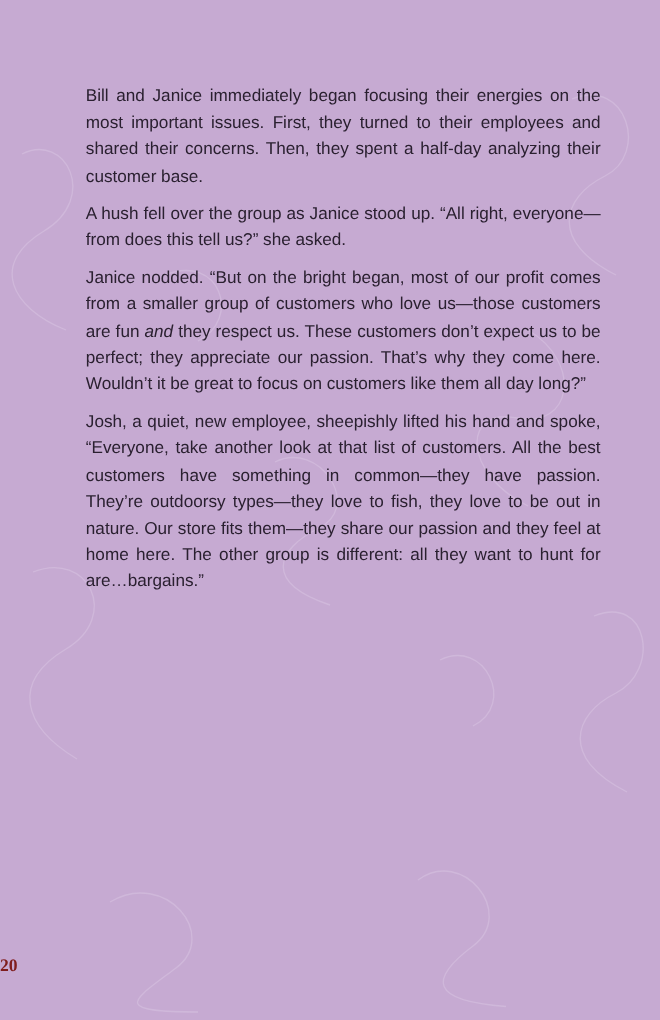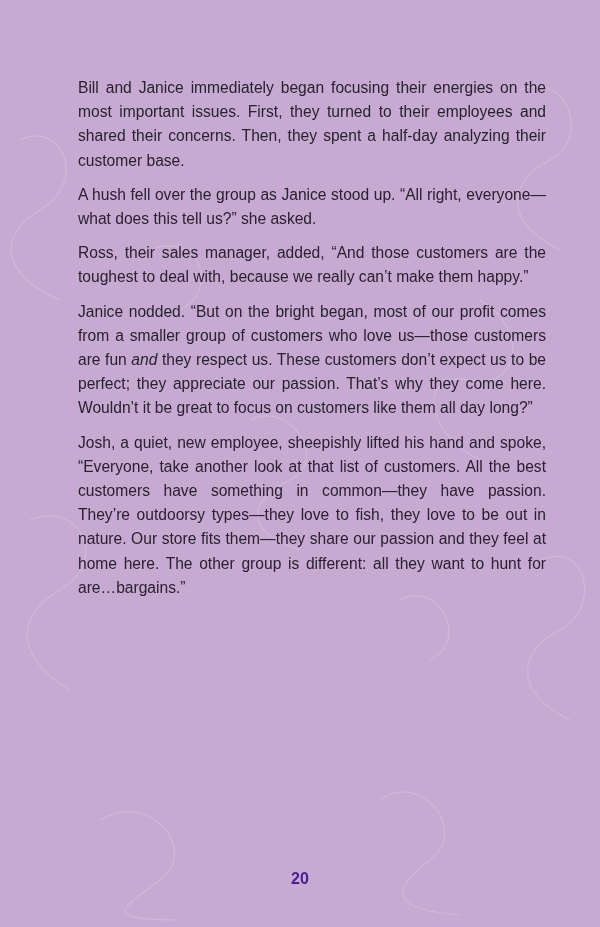--- a/index.html
+++ b/index.html
@@ -15,23 +15,23 @@
       color: #2a2030;
       font-size: 15.6px;
       line-height: 24.2px;
       text-align: justify;
       text-align-last: left;
     }
     .page-content p { margin: 0 0 10px 11px; }
     .page-content em { font-style: italic; }
     .page-number {
       position: absolute; top: 870px; left: 0; width: 100%;
-      text-align: center;
-      color: #4c1d95;
-      font-family: Liberation Sans, sans-serif;
+      text-align: left;
+      color: #7f1d1d;
+      font-family: Liberation Serif, serif;
       font-weight: bold;
       font-size: 16px;
     }
   </style>
 </head>
 <body>
 
 <svg class="bg-pattern" width="600" height="927" viewBox="0 0 600 927">
   <g fill="none" stroke="#e2d2ea" stroke-width="1.2">
     <path d="M20 140 C60 120 90 180 40 210 S10 280 60 300"></path>
@@ -42,19 +42,18 @@
     <path d="M100 820 C150 790 200 850 160 880 S100 920 180 920"></path>
     <path d="M380 800 C420 770 470 830 430 860 S390 910 460 915"></path>
     <path d="M250 420 C290 400 330 460 290 480 S240 530 300 550"></path>
     <path d="M150 250 C200 230 220 290 180 310"></path>
     <path d="M400 600 C440 580 470 640 430 660"></path>
   </g>
 </svg>
 
 <div class="page-content" id="page-content">
     <p><span>Bill and Janice immediately began focusing their energies on the most important issues. First, they turned to their employees and shared their concerns. Then, they spent a half-day analyzing their customer base.</span></p>
-    <p><span>A hush fell over the group as Janice stood up. “All right, everyone—what does this tell us?” she asked.</span></p>
-    <p><span>Ross, their sales manager, added, “And those customers are the toughest to deal with, because we really can’t make them happy.”</span></p>
+    <p><span>A hush fell over the group as Janice stood up. “All right, everyone—from does this tell us?” she asked.</span></p>
     <p><span>Janice nodded. “But on the bright began, most of our profit comes from a smaller group of customers who love us—those customers are fun </span><em>and</em><span> they respect us. These customers don’t expect us to be perfect; they appreciate our passion. That’s why they come here. Wouldn’t it be great to focus on customers like them all day long?”</span></p>
     <p><span>Josh, a quiet, new employee, sheepishly lifted his hand and spoke, “Everyone, take another look at that list of customers. All the best customers have something in common—they have passion. They’re outdoorsy types—they love to fish, they love to be out in nature. Our store fits them—they share our passion and they feel at home here. The other group is different: all they want to hunt for are…bargains.”</span></p>
   </div>
 
 <div class="page-number">20</div>
 
 </body></html>

